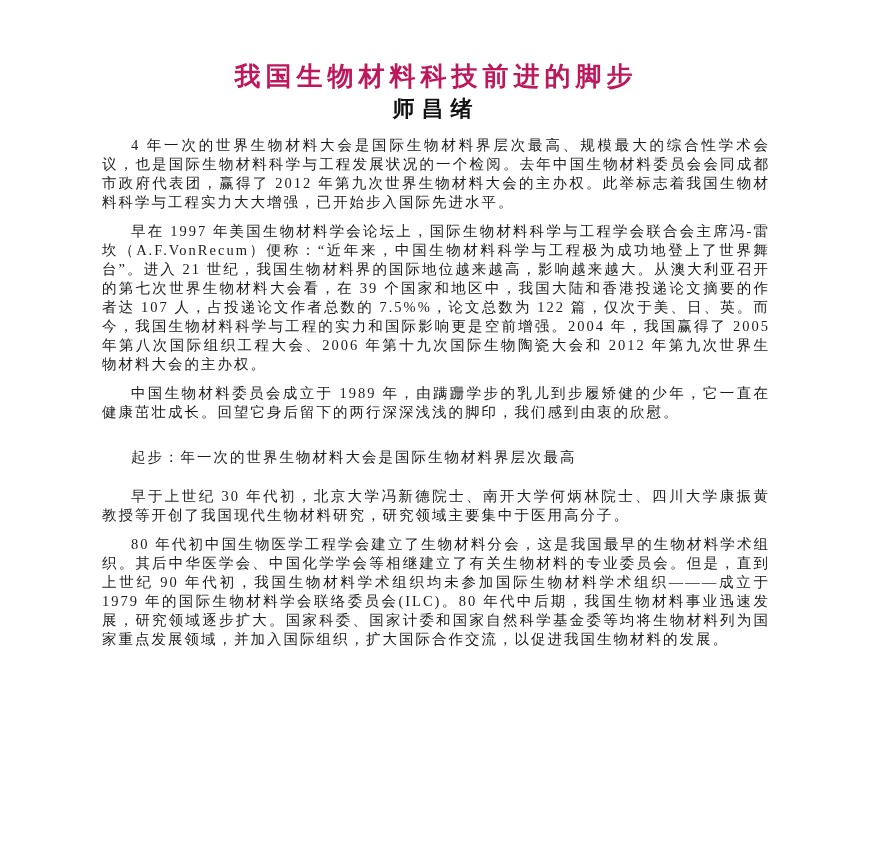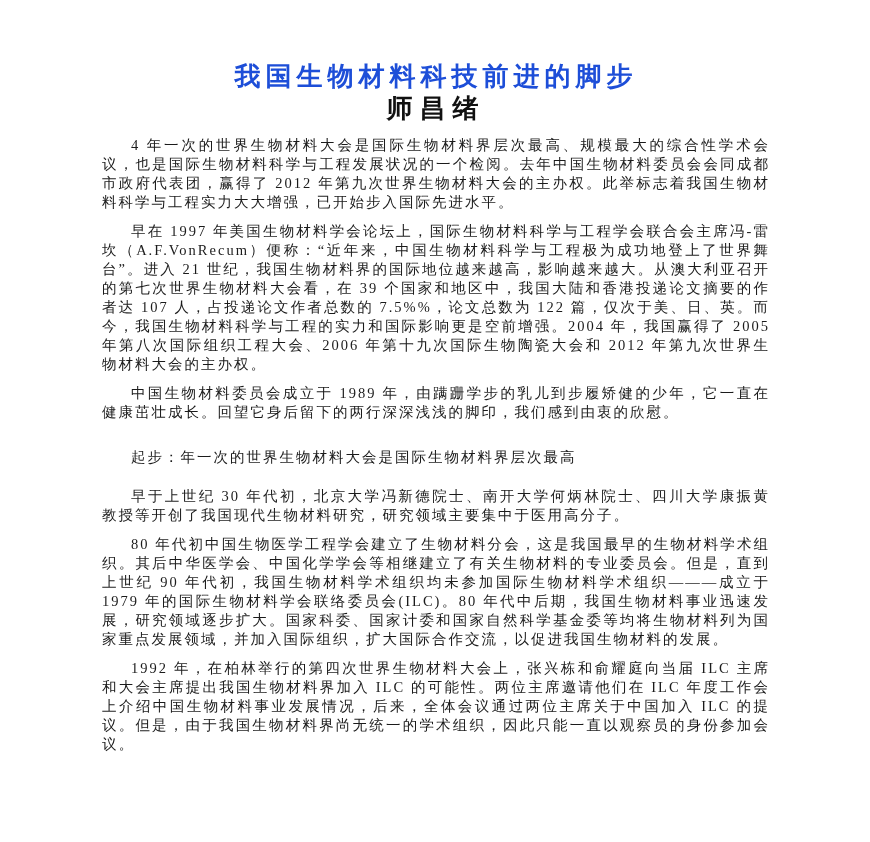--- a/index.html
+++ b/index.html
@@ -19,26 +19,26 @@
     font-family: "Liberation Serif", "DejaVu Serif", serif;
     color: #1b1b1b;
   }
   .doc-title {
     margin: 0;
     text-align: center;
     font-size: 26px;
     font-weight: 700;
     letter-spacing: 5px;
     line-height: 34px;
-    color: #1d4ed8;
+    color: #be185d;
   }
   .doc-author {
     margin: 0 0 12px 0;
     text-align: center;
-    font-size: 26px;
+    font-size: 22px;
     font-weight: 700;
     letter-spacing: 7px;
     line-height: 30px;
     color: #111111;
   }
   .doc-body {
     font-size: 14.5px;
     line-height: 19px;
     letter-spacing: 2px;
     text-align: justify;
@@ -59,15 +59,14 @@
 <div class="page">
   <h1 class="doc-title">我国生物材料科技前进的脚步</h1>
   <h2 class="doc-author">师昌绪</h2>
   <div class="doc-body">
     <p class="para">4 年一次的世界生物材料大会是国际生物材料界层次最高、规模最大的综合性学术会议，也是国际生物材料科学与工程发展状况的一个检阅。去年中国生物材料委员会会同成都市政府代表团，赢得了 2012 年第九次世界生物材料大会的主办权。此举标志着我国生物材料科学与工程实力大大增强，已开始步入国际先进水平。</p>
     <p class="para">早在 1997 年美国生物材料学会论坛上，国际生物材料科学与工程学会联合会主席冯-雷坎（A.F.VonRecum）便称：“近年来，中国生物材料科学与工程极为成功地登上了世界舞台”。进入 21 世纪，我国生物材料界的国际地位越来越高，影响越来越大。从澳大利亚召开的第七次世界生物材料大会看，在 39 个国家和地区中，我国大陆和香港投递论文摘要的作者达 107 人，占投递论文作者总数的 7.5%%，论文总数为 122 篇，仅次于美、日、英。而今，我国生物材料科学与工程的实力和国际影响更是空前增强。2004 年，我国赢得了 2005 年第八次国际组织工程大会、2006 年第十九次国际生物陶瓷大会和 2012 年第九次世界生物材料大会的主办权。</p>
     <p class="para">中国生物材料委员会成立于 1989 年，由蹒跚学步的乳儿到步履矫健的少年，它一直在健康茁壮成长。回望它身后留下的两行深深浅浅的脚印，我们感到由衷的欣慰。</p>
     <p class="section-heading">起步：年一次的世界生物材料大会是国际生物材料界层次最高</p>
     <p class="para">早于上世纪 30 年代初，北京大学冯新德院士、南开大学何炳林院士、四川大学康振黄教授等开创了我国现代生物材料研究，研究领域主要集中于医用高分子。</p>
     <p class="para">80 年代初中国生物医学工程学会建立了生物材料分会，这是我国最早的生物材料学术组织。其后中华医学会、中国化学学会等相继建立了有关生物材料的专业委员会。但是，直到上世纪 90 年代初，我国生物材料学术组织均未参加国际生物材料学术组织———成立于 1979 年的国际生物材料学会联络委员会(ILC)。80 年代中后期，我国生物材料事业迅速发展，研究领域逐步扩大。国家科委、国家计委和国家自然科学基金委等均将生物材料列为国家重点发展领域，并加入国际组织，扩大国际合作交流，以促进我国生物材料的发展。</p>
-    <p class="para">1992 年，在柏林举行的第四次世界生物材料大会上，张兴栋和俞耀庭向当届 ILC 主席和大会主席提出我国生物材料界加入 ILC 的可能性。两位主席邀请他们在 ILC 年度工作会上介绍中国生物材料事业发展情况，后来，全体会议通过两位主席关于中国加入 ILC 的提议。但是，由于我国生物材料界尚无统一的学术组织，因此只能一直以观察员的身份参加会议。</p>
   </div>
 </div>
 
 </body></html>

